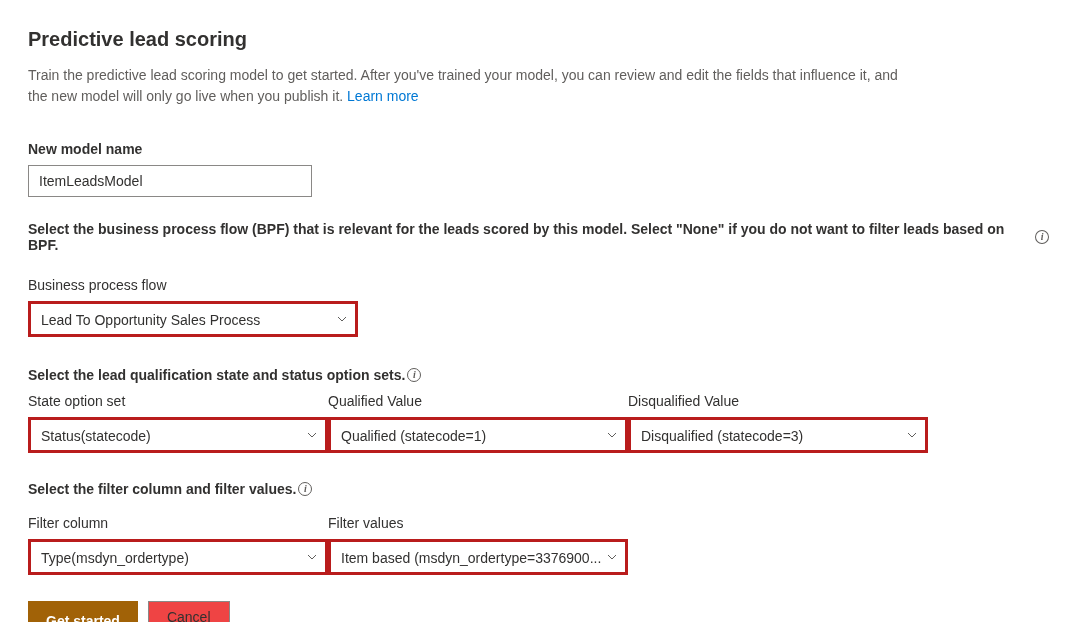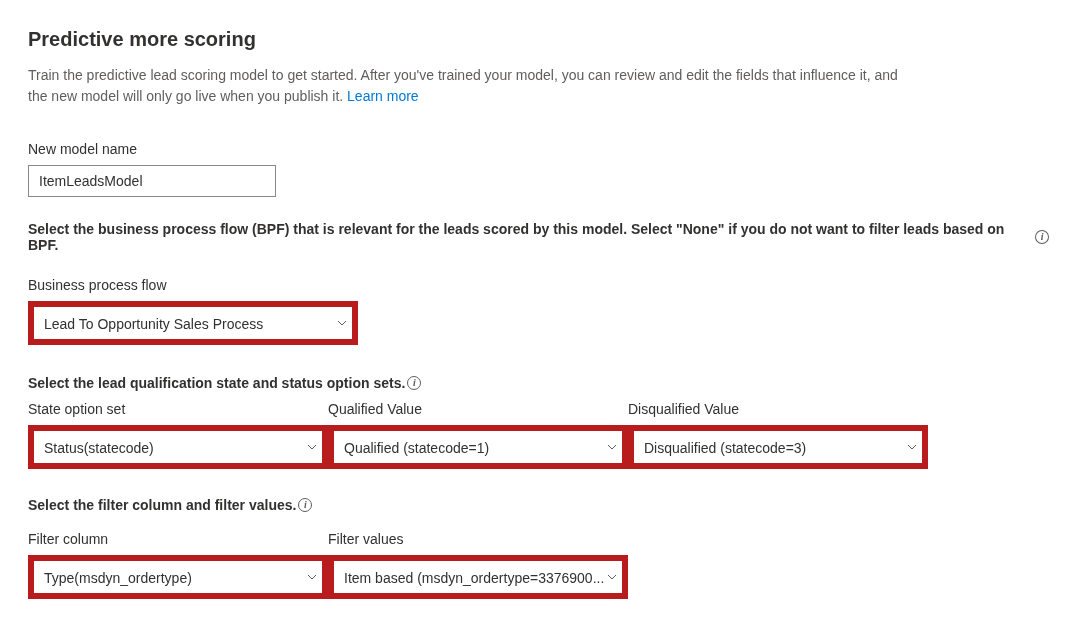--- a/index.html
+++ b/index.html
@@ -28,51 +28,51 @@
       margin-bottom: 34px;
       max-width: 880px;
     }
     .learn-more {
       color: #0078d4;
       text-decoration: none;
       cursor: pointer;
     }
     .field-label {
       font-size: 14px;
-      font-weight: 400;
+      font-weight: 700;
       color: #323130;
       margin-bottom: 8px;
       display: block;
     }
     .section-label {
       font-size: 14px;
       font-weight: 600;
       color: #323130;
       margin-bottom: 10px;
       display: flex;
       align-items: center;
       gap: 2px;
     }
     .text-input {
-      width: 248px;
+      width: 284px;
       height: 32px;
       border: 1px solid #8a8886;
       padding: 0 10px;
       font-size: 14px;
       font-family: inherit;
       color: #323130;
       outline: none;
     }
     .select-wrapper {
       position: relative;
       display: inline-block;
     }
     .select-control {
-      height: 44px;
-      border: 6px solid #b91c1c;
+      height: 36px;
+      border: 3px solid #b91c1c;
       background: #ffffff;
       padding: 2px 32px 0 10px;
       font-size: 14px;
       font-family: inherit;
       color: #323130;
       cursor: pointer;
       appearance: none;
       -webkit-appearance: none;
       outline: none;
       text-align: left;
@@ -158,21 +158,21 @@
       font-weight: 400;
       font-family: inherit;
       cursor: pointer;
     }
     .w-330 { width: 330px; }
     .w-300 { width: 300px; }
   </style>
 </head>
 <body>
 
-<h1 class="page-title">Predictive more scoring</h1>
+<h1 class="page-title">Predictive lead scoring</h1>
 
 <p class="intro-text">
   <span>Train the predictive lead scoring model to get started. After you've trained your model, you can review and edit the fields that influence it, and the new model will only go live when you publish it. </span><a class="learn-more">Learn more</a>
 </p>
 
 <div class="section">
   <label class="field-label">New model name</label>
   <input type="text" class="text-input" value="ItemLeadsModel" style="">
 </div>
 

